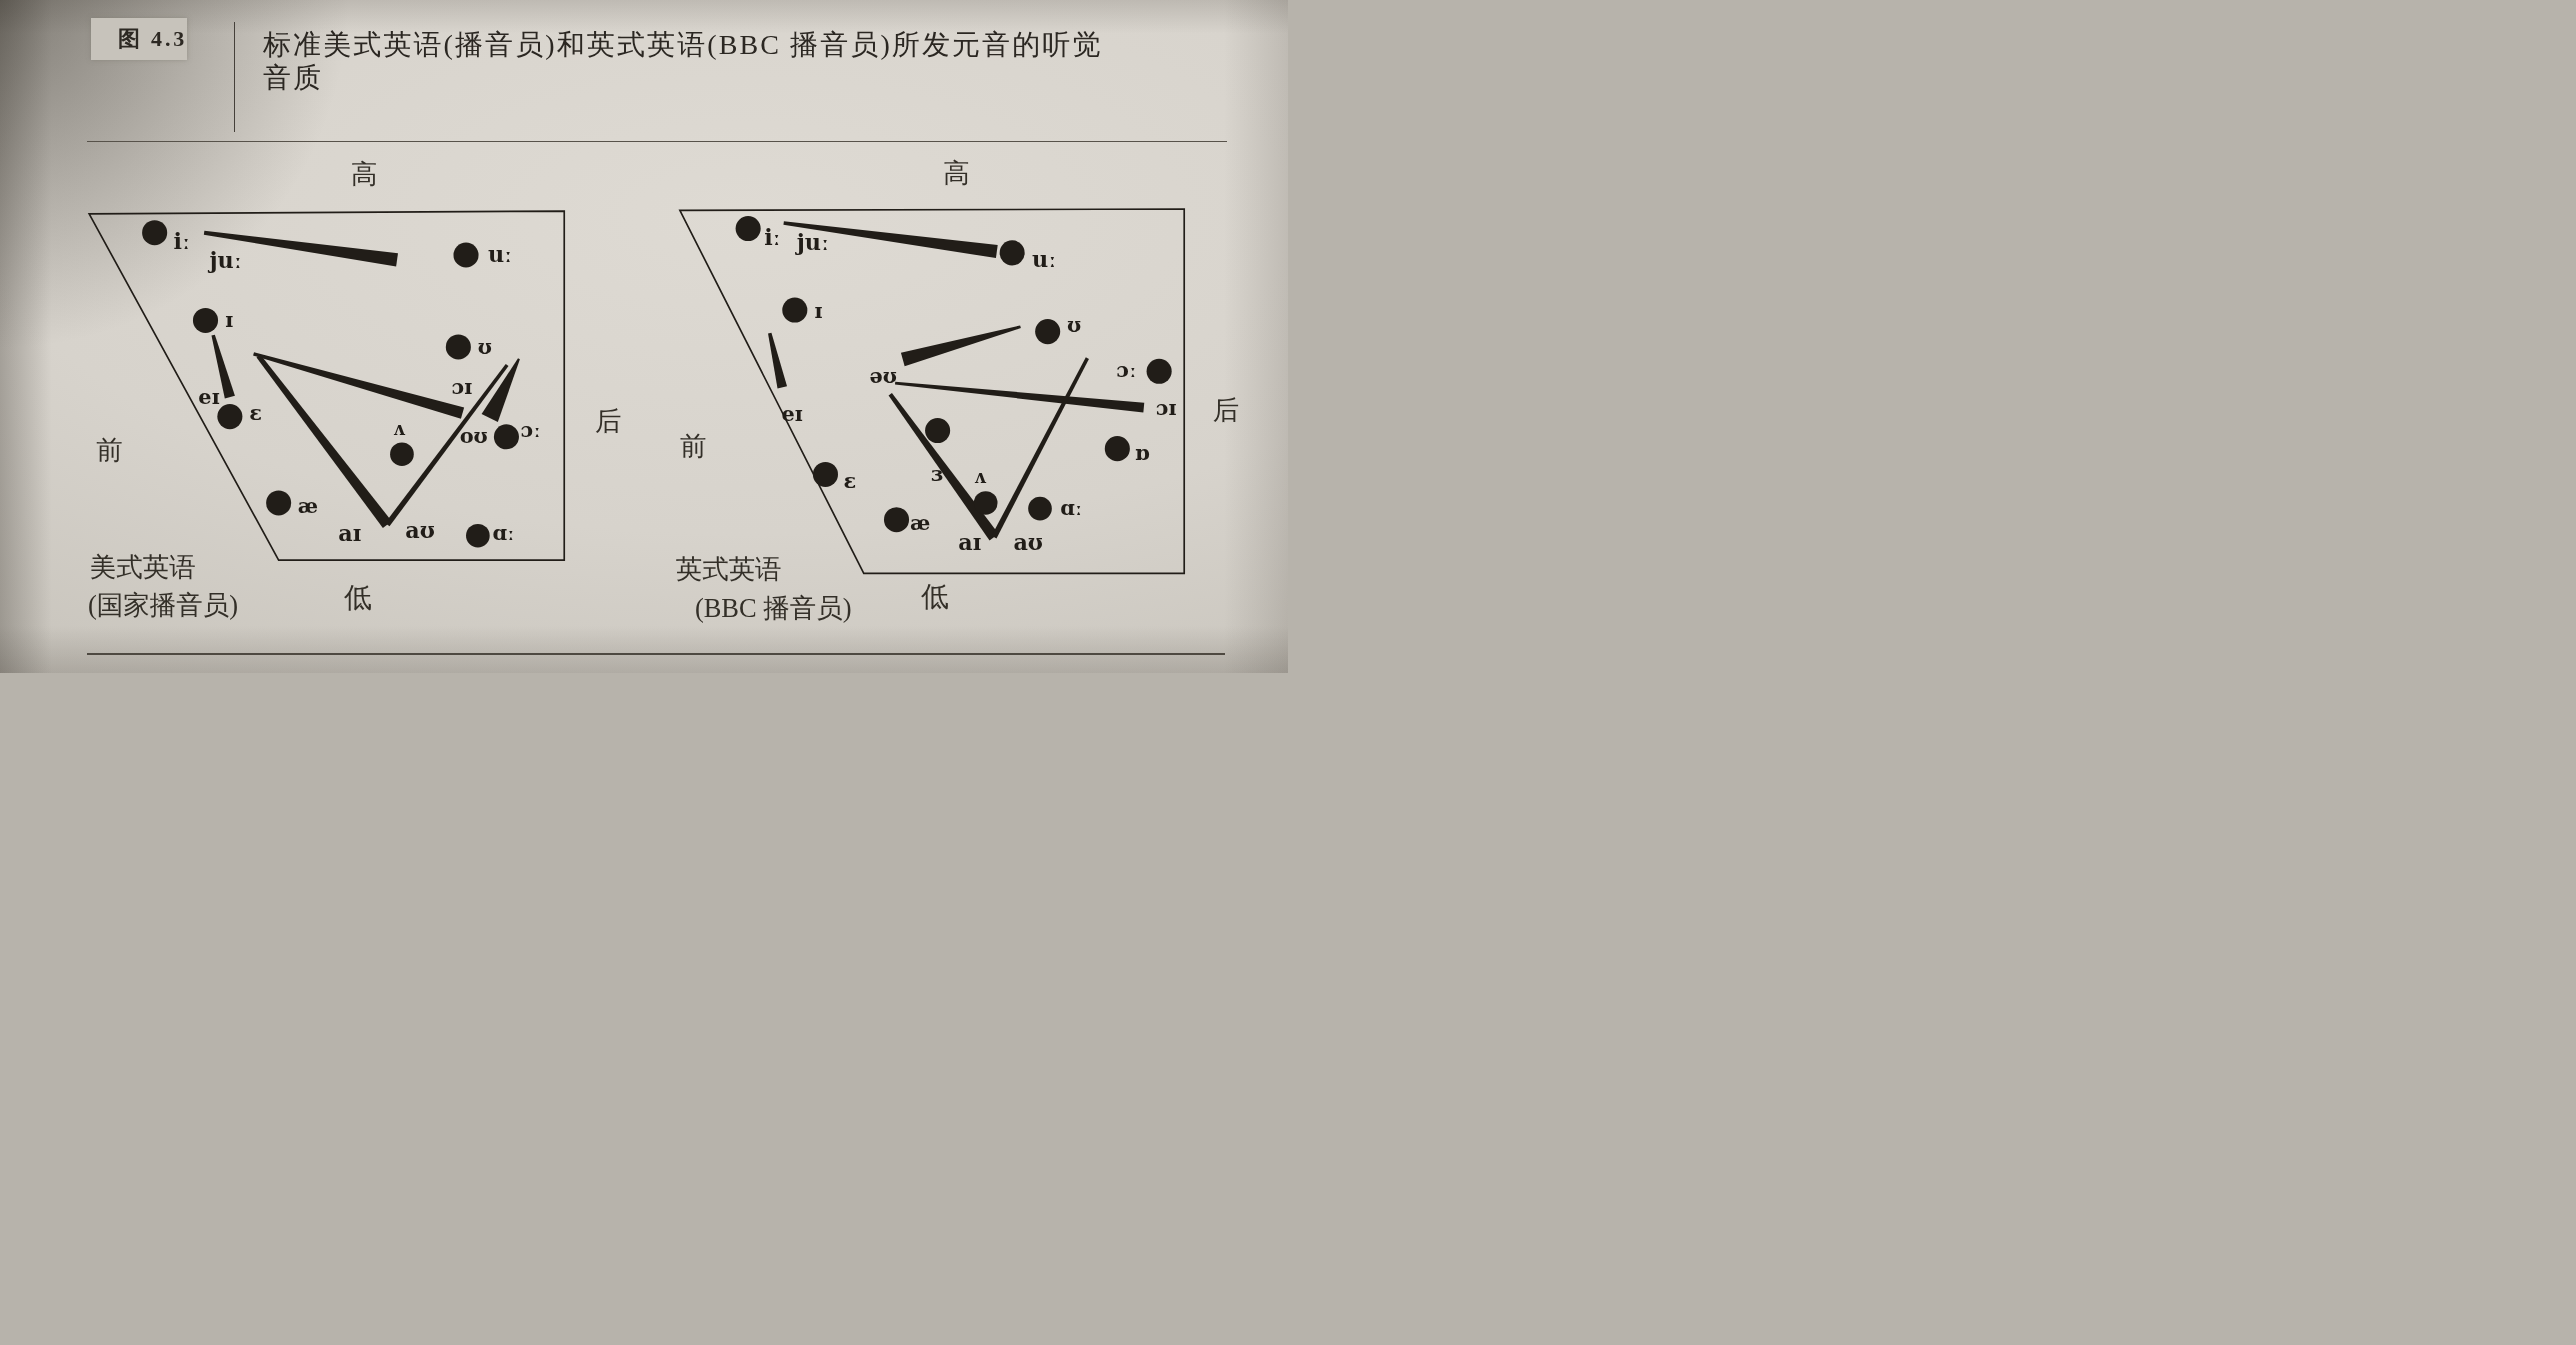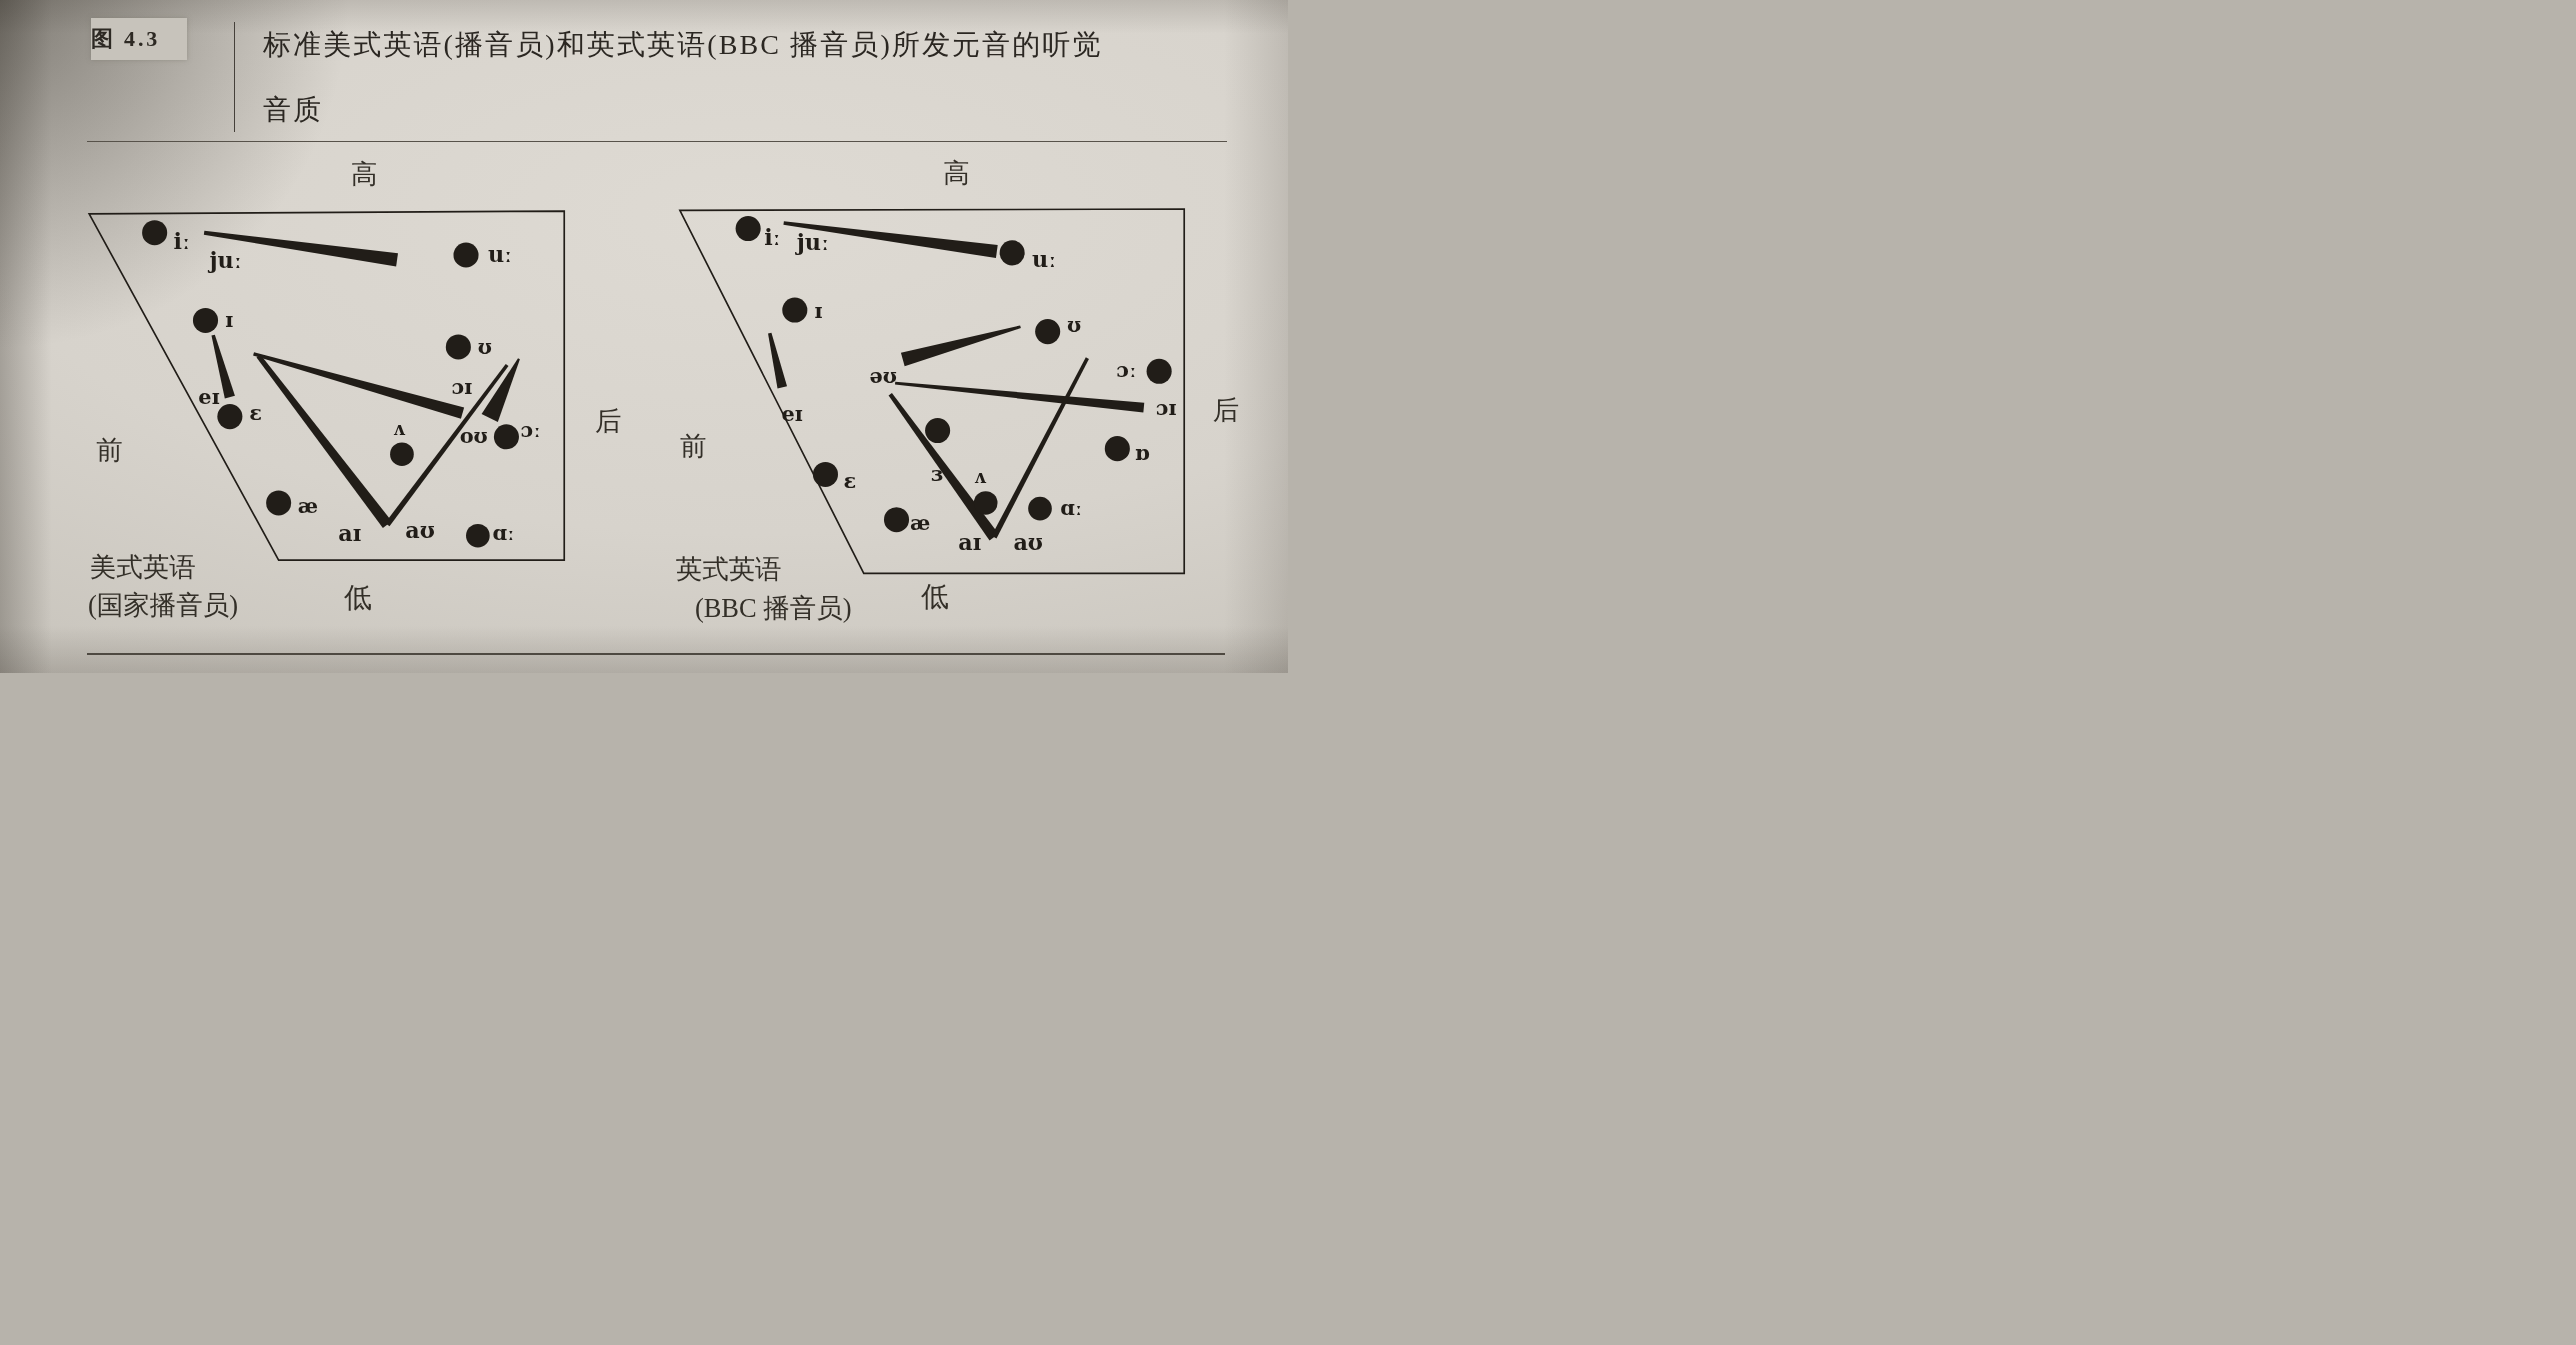--- a/index.html
+++ b/index.html
@@ -12,33 +12,33 @@
       radial-gradient(circle at 0% 0%, rgba(42,38,31,.50) 0%, rgba(42,38,31,0) 24%),
       linear-gradient(to right, rgba(50,45,38,.30) 0%, rgba(50,45,38,0) 4%),
       linear-gradient(to left, rgba(60,54,46,.16) 0%, rgba(60,54,46,0) 5%),
       linear-gradient(to top, rgba(70,64,56,.22) 0%, rgba(70,64,56,0) 7%),
       linear-gradient(to bottom, rgba(70,64,56,.18) 0%, rgba(70,64,56,0) 5%),
       radial-gradient(ellipse 130% 105% at 58% 32%, #dedad3 0%, #d7d3cc 45%, #c6c2ba 82%, #b2aea6 100%);
   }
   .figure-label{
     position:absolute;left:91px;top:18px;width:96px;height:42px;
     background:#c7c3bb;box-shadow:0 0 4.2px rgba(120,115,106,.5);
-    display:flex;align-items:center;justify-content:flex-start;
+    display:flex;align-items:center;justify-content:flex-end;
     font-weight:bold;font-size:22px;color:#2d2923;letter-spacing:2.8px;
   }
   .title-divider{
     position:absolute;left:234px;top:22px;width:1.4px;height:110px;
     background:#45403a;
   }
   .fig-title{
     position:absolute;left:263px;top:28px;width:947px;
     font-weight:normal;font-size:28px;line-height:33px;color:#2b2722;
     letter-spacing:2.1px;
   }
-  .fig-title .line2{display:block;margin-top:32px;}
+  .fig-title .line2{display:block;margin-top:0;}
   .rule-top{
     position:absolute;left:87px;top:141px;width:1140px;height:1.4px;
     background:#57524a;
   }
   .rule-bottom{
     position:absolute;left:87px;top:653px;width:1138px;height:2.1px;
     background:#4e4941;
   }
   svg text{user-select:none;}
   .ipa{font-family:"DejaVu Serif","Liberation Serif",serif;font-weight:bold;fill:#211d18;}

